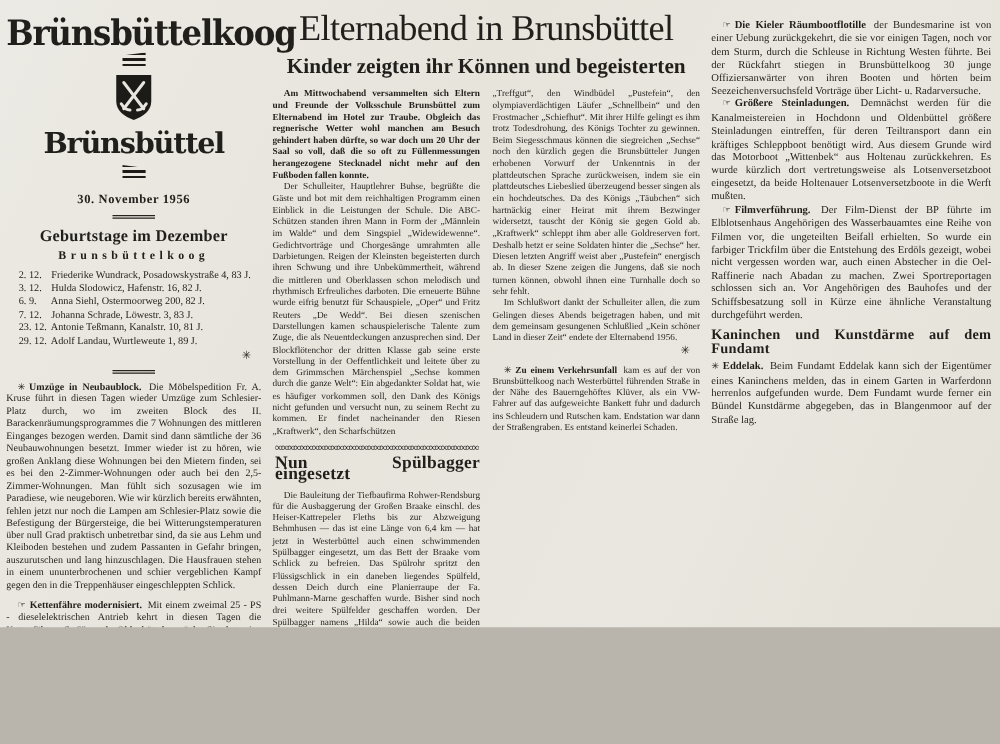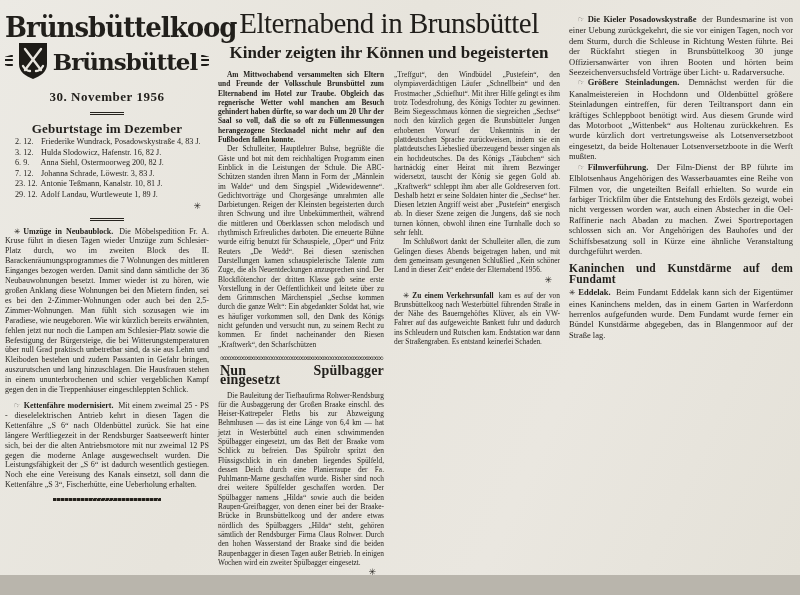--- a/index.html
+++ b/index.html
@@ -1,42 +1,42 @@
 <!DOCTYPE html>
 <html><head>
 <meta charset="utf-8">
 <style>
   * { margin:0; padding:0; box-sizing:border-box; }
   html,body { background:#b9b5ac; }
   .page {
-    position:relative; width:800px; height:575px; margin:0 auto;
+    position:relative; width:800px; height:502px; margin:0 auto;
     background:linear-gradient(115deg,#eceae4 0%,#e7e4dc 40%,#eae7e0 70%,#e4e1d8 100%);
     color:#211f1b; overflow:hidden;
     font-family:"Liberation Serif", serif;
     display:flex; gap:9px; padding:6px 7px 4px 5px;
   }
   .col-left  { width:204px; flex:none; }
   .col-mid   { width:342px; flex:none; }
   .col-right { flex:1; padding-top:8px; }
 
   
   .masthead { text-align:center; padding-top:8px; }
   .mh-title1 {
     font-family:"DejaVu Serif", serif; font-weight:bold; font-size:26px;
     letter-spacing:-1px; line-height:26px; transform:scaleY(1.08);
   }
-  .mh-row2 { display:flex; align-items:center; gap:4px; margin-top:2px; }
+  .mh-row2 { display:flex; align-items:center; gap:4px; margin-top:2px;flex-direction:column; }
   .mh-title2 {
     font-family:"DejaVu Serif", serif; font-weight:bold; font-size:23px; letter-spacing:-1px;
   }
   .wing { width:19px; height:13px;
     background:repeating-linear-gradient(#1d1b17 0 2px, transparent 2px 4.4px); }
   .wing.l { clip-path:polygon(0 18%,100% 0,100% 100%,0 82%); }
   .wing.r { clip-path:polygon(0 0,100% 18%,100% 82%,0 100%); }
-  .mh-date { font-weight:bold; font-size:13px; margin-top:9px; letter-spacing:.5px; }
+  .mh-date { font-weight:bold; font-size:10px; margin-top:9px; letter-spacing:.5px; }
   .rule-sm { width:34px; height:3px; margin:7px auto 6px auto;
     border-top:1px solid #26231e; border-bottom:1px solid #26231e; }
 
   
   .bd-title { font-size:13px; font-weight:bold; text-align:center; letter-spacing:.2px; }
   .bd-sub { font-size:9.5px; font-weight:bold; text-align:center; letter-spacing:3.5px; margin:3px 0 5px 0; }
   .bd-list { font-size:8.2px; line-height:10.6px; }
   .bd-row { padding-left:38px; text-indent:-28px; }
   .bd-date { display:inline-block; width:24px; text-indent:0; }
   .star-end { text-align:right; font-size:9px; padding-right:8px; line-height:10px; }
@@ -92,20 +92,21 @@
         </svg>
         <span class="mh-title2">Brünsbüttel</span>
         <span class="wing r"></span>
       </div>
       <div class="mh-date">30. November 1956</div>
       <div class="rule-sm"></div>
     </div>
 
     <div>
       <div class="bd-title">Geburtstage im Dezember</div>
+      <div class="bd-sub">Brunsbüttelkoog</div>
       <div class="bd-list">
         <div class="bd-row"><span class="bd-date">2. 12.</span> <span>Friederike Wundrack, Posadowskystraße 4, 83 J.</span></div>
         <div class="bd-row"><span class="bd-date">3. 12.</span> <span>Hulda Slodowicz, Hafenstr. 16, 82 J.</span></div>
         <div class="bd-row"><span class="bd-date">6. 9.</span> <span>Anna Siehl, Ostermoorweg 200, 82 J.</span></div>
         <div class="bd-row"><span class="bd-date">7. 12.</span> <span>Johanna Schrade, Löwestr. 3, 83 J.</span></div>
         <div class="bd-row"><span class="bd-date">23. 12.</span> <span>Antonie Teßmann, Kanalstr. 10, 81 J.</span></div>
         <div class="bd-row"><span class="bd-date">29. 12.</span> <span>Adolf Landau, Wurtleweute 1, 89 J.</span></div>
       </div>
       <div class="star-end">✳</div>
       <div class="rule-sm"></div>
@@ -148,21 +149,21 @@
         <p class="para">
           <span class="marker">✳</span><b class="lead">Zu einem Verkehrsunfall</b>
           <span>kam es auf der von Brunsbüttelkoog nach Westerbüttel führenden Straße in der Nähe des Bauerngehöftes Klüver, als ein VW-Fahrer auf das aufgeweichte Bankett fuhr und dadurch ins Schleudern und Rutschen kam. Endstation war dann der Straßengraben. Es entstand keinerlei Schaden.</span>
         </p>
       </div>
     </div>
   </div>
 
   <div class="col-right right-text">
     <p class="para">
-      <span class="marker">☞</span><b class="lead">Die Kieler Posadowskystraße</b>
+      <span class="marker">☞</span><b class="lead">Die Kieler Räumbootflotille</b>
       <span>der Bundesmarine ist von einer Uebung zurückgekehrt, die sie vor einigen Tagen, noch vor dem Sturm, durch die Schleuse in Richtung Westen führte. Bei der Rückfahrt stiegen in Brunsbüttelkoog 30 junge Offiziersanwärter von ihren Booten und hörten beim Seezeichenversuchsfeld Vorträge über Licht- u. Radarversuche.</span>
     </p>
     <p class="para">
       <span class="marker">☞</span><b class="lead">Größere Steinladungen.</b>
       <span>Demnächst werden für die Kanalmeistereien in Hochdonn und Oldenbüttel größere Steinladungen eintreffen, für deren Teiltransport dann ein kräftiges Schleppboot benötigt wird. Aus diesem Grunde wird das Motorboot „Wittenbek“ aus Holtenau zurückkehren. Es wurde kürzlich dort vertretungsweise als Lotsenversetzboot eingesetzt, da beide Holtenauer Lotsenversetzboote in die Werft mußten.</span>
     </p>
     <p class="para">
       <span class="marker">☞</span><b class="lead">Filmverführung.</b>
       <span>Der Film-Dienst der BP führte im Elblotsenhaus Angehörigen des Wasserbauamtes eine Reihe von Filmen vor, die ungeteilten Beifall erhielten. So wurde ein farbiger Trickfilm über die Entstehung des Erdöls gezeigt, wobei nicht vergessen worden war, auch einen Abstecher in die Oel-Raffinerie nach Abadan zu machen. Zwei Sportreportagen schlossen sich an. Vor Angehörigen des Bauhofes und der Schiffsbesatzung soll in Kürze eine ähnliche Veranstaltung durchgeführt werden.</span>
     </p>

